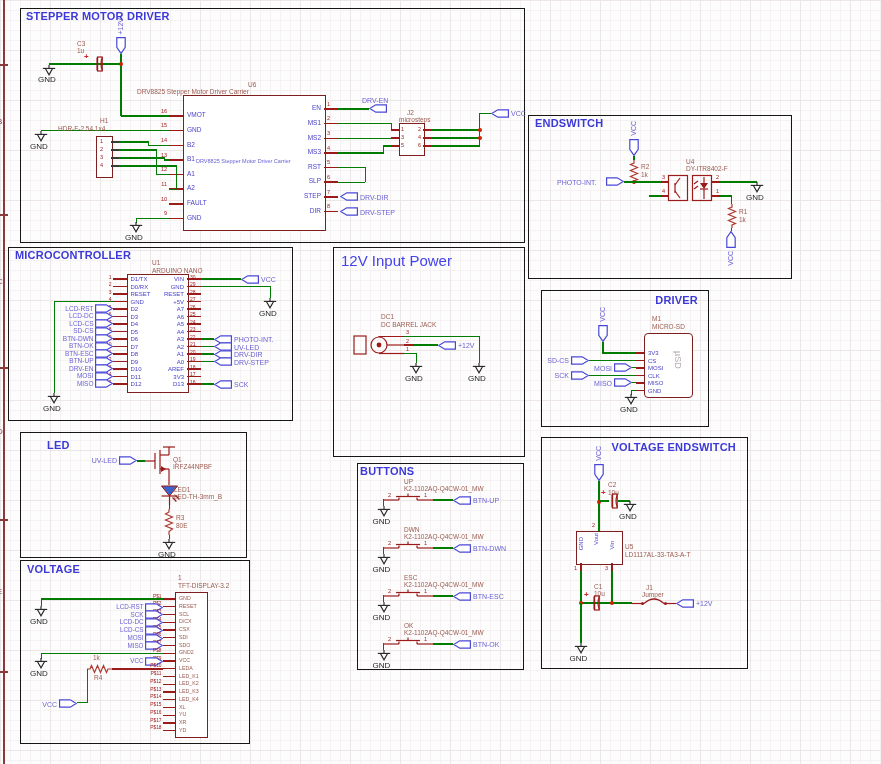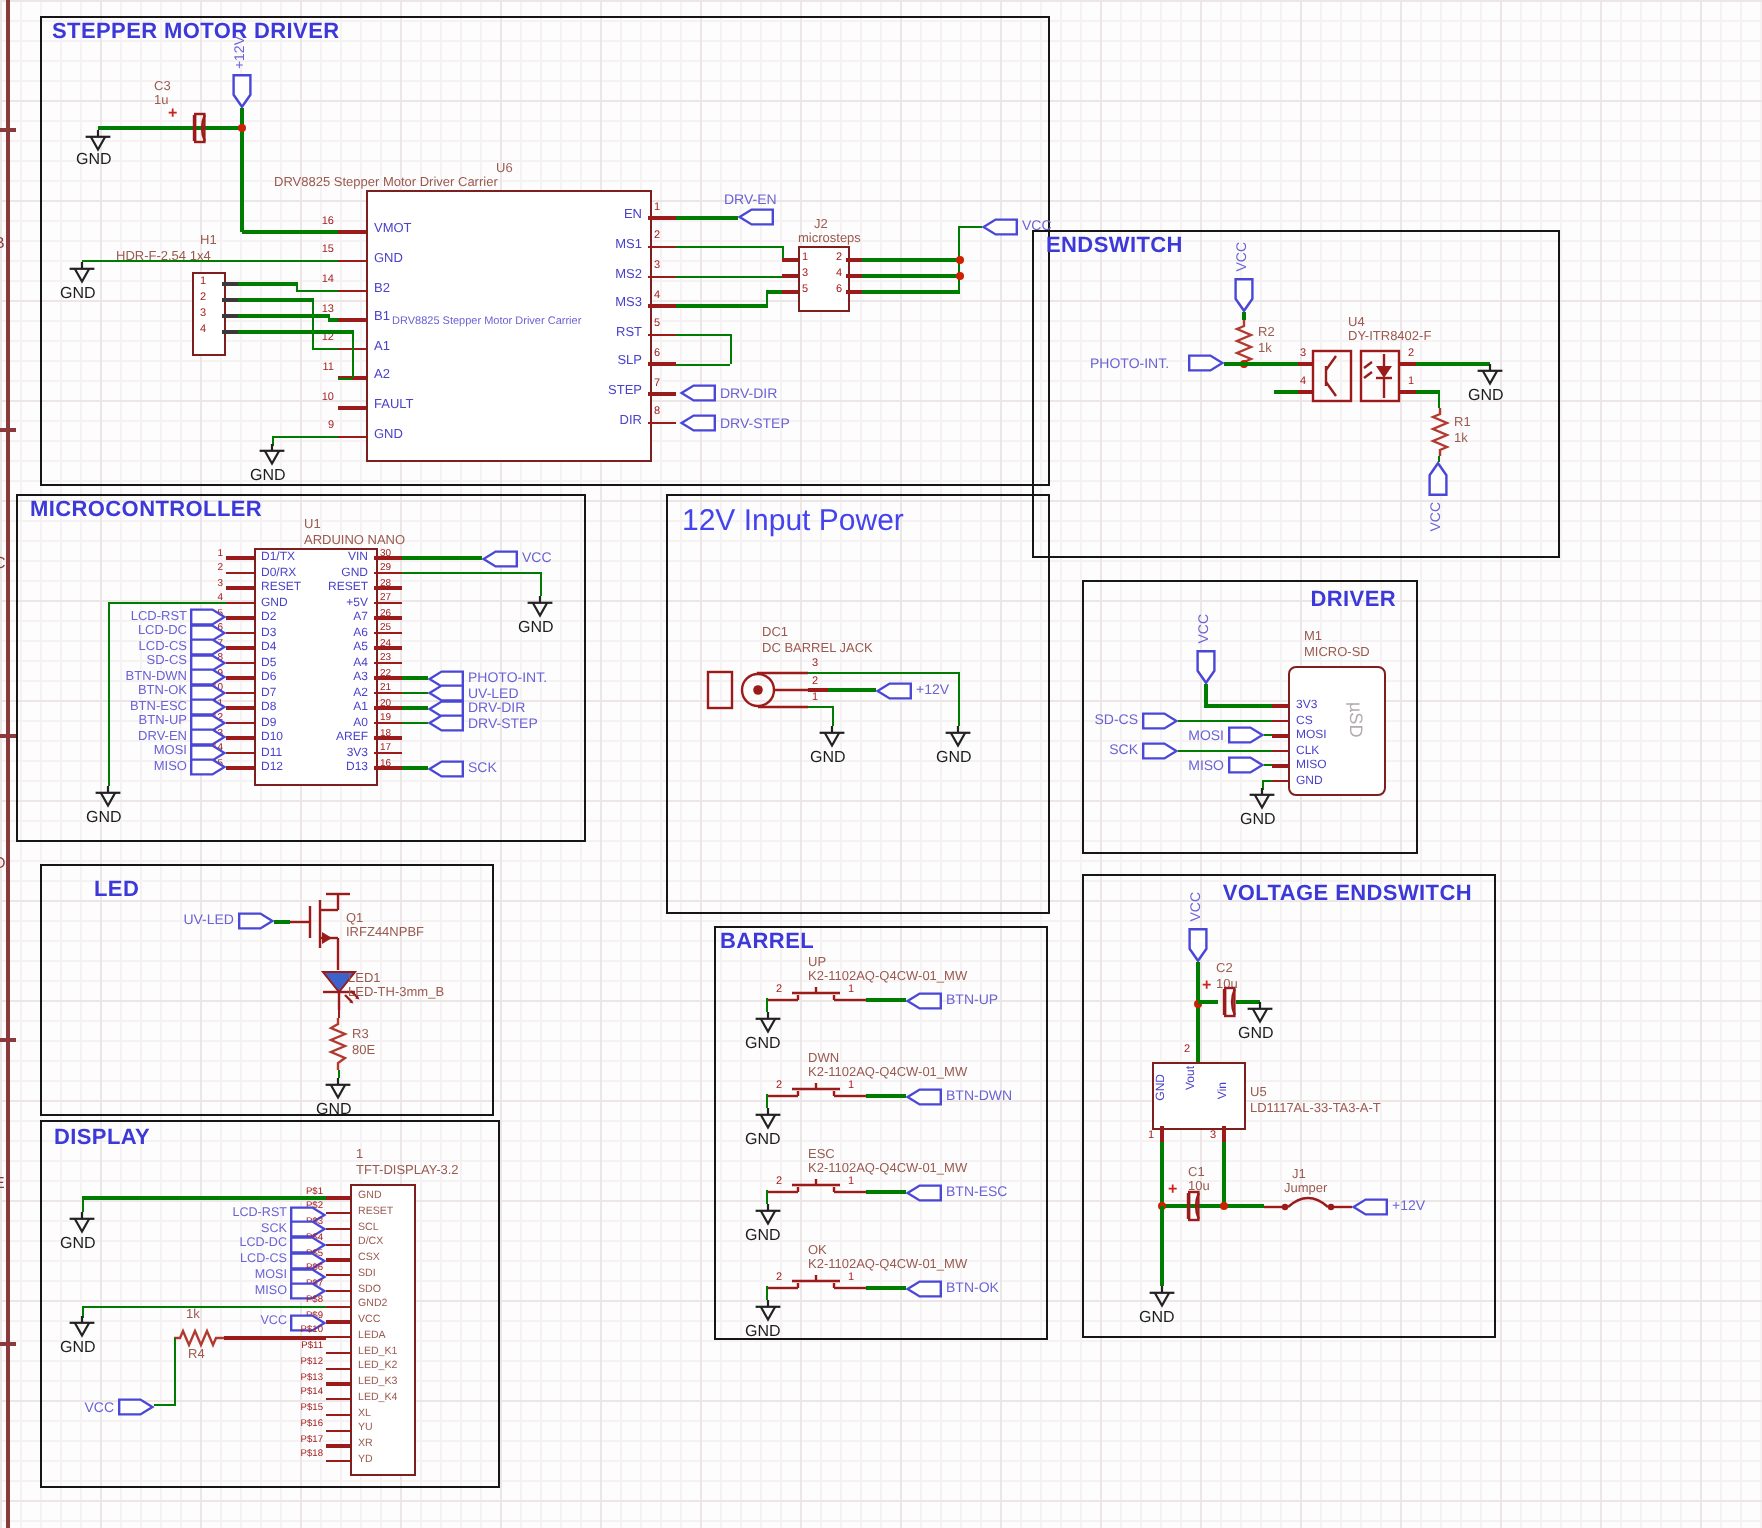--- a/index.html
+++ b/index.html
@@ -303,21 +303,21 @@
     <i class="wv" style="left:458px;top:103.6px;height:34px"></i>
     <i class="dot" style="left:456.6px;top:119px"></i>
       <i class="dot" style="left:456.6px;top:127px"></i>
     <i class="wh" style="left:458px;top:103.6px;width:12px"></i>
     <svg class="fg" width="18" height="9" style="left:470px;top:99.8px">
         <path d="M17.4 .8H6.8L.8 4.5 6.8 8.2H17.4Z"></path>
       </svg>
     <span class="t net" style="left:490px;top:101px">VCC</span>
   </div>
 
-  <div class="block" style="left:516px;top:115px;width:262px;height:162px">
+  <div class="block" style="left:528px;top:115px;width:262px;height:162px">
     <span class="t title" style="left:6px;top:2px">ENDSWITCH</span>
 
     <div class="ab" style="left:97px;top:4px">
       <span class="t net vt" style="left:4px;top:1px">VCC</span>
       <svg class="fg" width="10" height="17" style="left:3px;top:19px">
           <path d="M.8 .6V10.4L5 16.4 9.2 10.4V.6Z"></path>
         </svg>
     </div>
     <i class="wv" style="left:104.3px;top:40px;height:4px"></i>
     <svg class="res" width="10" height="24" style="left:100px;top:44px">
@@ -828,21 +828,21 @@
     <i class="wv" style="left:147.8px;top:102px;height:4px"></i>
     <svg class="gnd" width="16" height="11" style="left:140px;top:106px">
         <path d="M8 0V3.4"></path>
         <path d="M1.8 3.4H14.2"></path>
         <path d="M4.4 3.4L8 9.8 11.6 3.4"></path>
       </svg>
     <span class="t gt" style="left:137px;top:117.5px">GND</span>
   </div>
 
   <div class="block" style="left:20px;top:560px;width:228px;height:182px">
-    <span class="t title" style="left:6px;top:3px">DISPLAY</span>
+    <span class="t title" style="left:6px;top:3px">VOLTAGE</span>
     <span class="t ref" style="left:157px;top:14px">1</span>
     <span class="t ref" style="left:157px;top:21.5px">TFT-DISPLAY-3.2</span>
     <div class="chip" style="left:154px;top:31px;width:31px;height:144px"></div>
 
     <div class="ab" style="left:0;top:34.12px;width:154px">
 
     <div class="prow" style="height:7.757px">
         <span class="t pr" style="right:13.5px;top:-0.6px;font-size:4.8px">P$1</span>
         <i class="rh" style="right:0;top:3.2px;width:12px"></i>
         <span class="t pnb" style="left:158px;top:0.9px">GND</span>
@@ -1013,21 +1013,21 @@
     <span class="t ref" style="left:73px;top:114px">R4</span>
     <i class="wv" style="left:66px;top:107.9px;height:34px"></i>
     <i class="wh" style="left:56px;top:140.9px;width:10px"></i>
     <svg class="fg" width="18" height="9" style="left:38px;top:137.6px">
         <path d="M.6 .8H11.2L17.2 4.5 11.2 8.2H.6Z"></path>
       </svg>
     <span class="t net" style="left:12px;top:139.5px;width:24px;text-align:right">VCC</span>
   </div>
 
   <div class="block" style="left:357px;top:463px;width:165px;height:205px">
-    <span class="t title" style="left:2px;top:2px">BARREL</span>
+    <span class="t title" style="left:2px;top:2px">BUTTONS</span>
     <div class="ab" style="left:0;top:12px;width:165px">
 
     <div class="prow" style="height:48px">
         <span class="t ref" style="left:46px;top:3px">UP</span>
         <span class="t ref" style="left:46px;top:10px">K2-1102AQ-Q4CW-01_MW</span>
         <span class="t pr" style="left:30px;top:17px">2</span>
         <span class="t pr" style="left:66px;top:17px">1</span>
         <svg class="sym" width="50" height="14" style="left:25px;top:16px">
           <path d="M0 8H16"></path>
             <path d="M34 8H50"></path>

